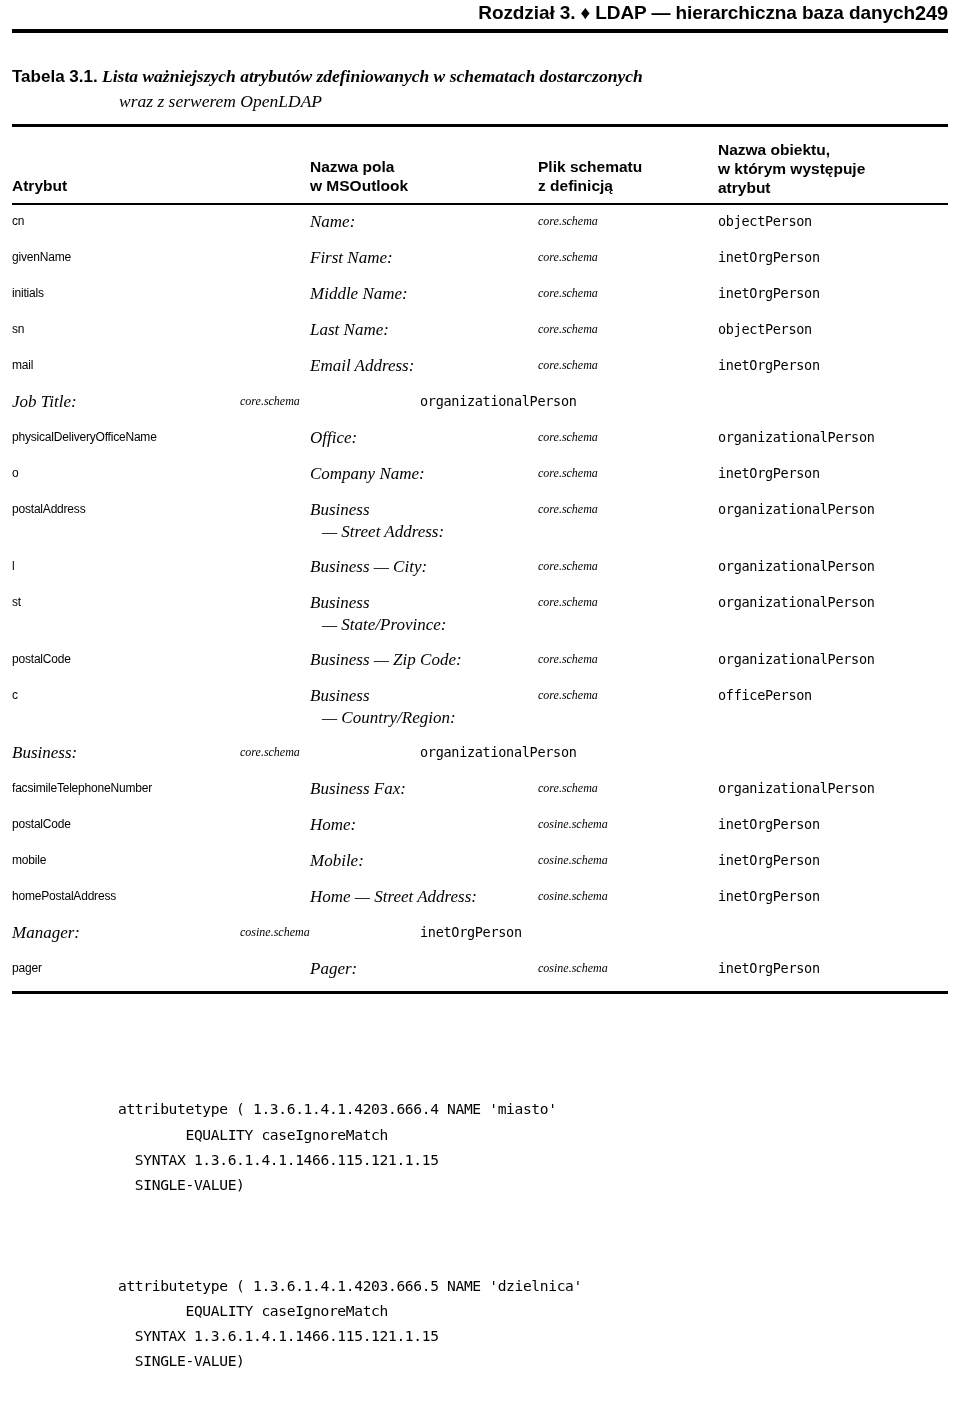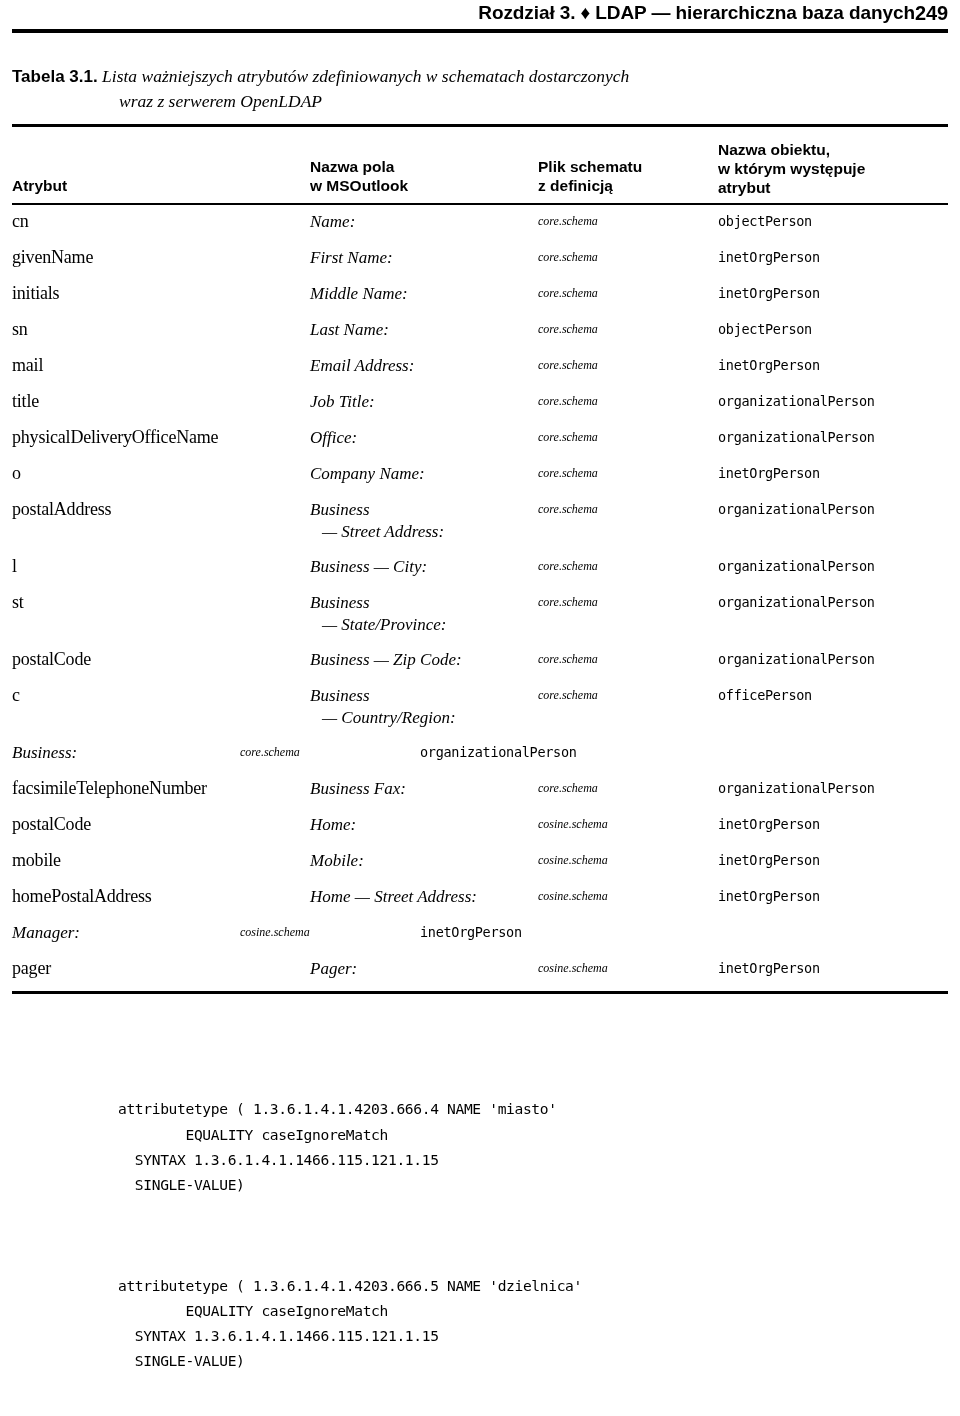--- a/index.html
+++ b/index.html
@@ -57,20 +57,21 @@
     line-height: 25px;
   }
   .table-caption .cap-label {
     font-family: "Liberation Sans", "DejaVu Sans", sans-serif;
     font-weight: bold;
     font-size: 17px;
   }
   .table-caption .cap-text {
     font-style: italic;
     font-family: "Liberation Serif", "DejaVu Serif", serif;
+    font-weight: bold;
   }
   .table-caption .cap-line2 {
     display: block;
     padding-left: 107px;
     font-style: italic;
   }
 
   
   .tbl {
     position: absolute;
@@ -113,22 +114,22 @@
     display: flex;
     align-items: flex-start;
     min-height: 23px;
     margin-bottom: 13px;
   }
   .row:last-child { margin-bottom: 4px; }
 
   .cell { box-sizing: border-box; padding-right: 6px; }
   .c1 {
     width: 298px;
-    font-family: Liberation Serif, serif;
-    font-size: 18px;
+    font-family: Liberation Sans, sans-serif;
+    font-size: 12px;
     line-height: 20px;
     letter-spacing: -0.2px;
   }
   .c2 {
     width: 228px;
     font-family: "Liberation Serif", "DejaVu Serif", serif;
     font-style: italic;
     font-size: 17px;
     line-height: 22px;
   }
@@ -230,21 +231,20 @@
         <div class="cell c3">core.schema</div>
         <div class="cell c4">objectPerson</div>
       </div>
       <div class="row">
         <div class="cell c1">mail</div>
         <div class="cell c2"><span>Email Address:</span></div>
         <div class="cell c3">core.schema</div>
         <div class="cell c4">inetOrgPerson</div>
       </div>
       <div class="row">
-        <div class="cell c1">title</div>
         <div class="cell c2"><span>Job Title:</span></div>
         <div class="cell c3">core.schema</div>
         <div class="cell c4">organizationalPerson</div>
       </div>
       <div class="row">
         <div class="cell c1">physicalDeliveryOfficeName</div>
         <div class="cell c2"><span>Office:</span></div>
         <div class="cell c3">core.schema</div>
         <div class="cell c4">organizationalPerson</div>
       </div>

